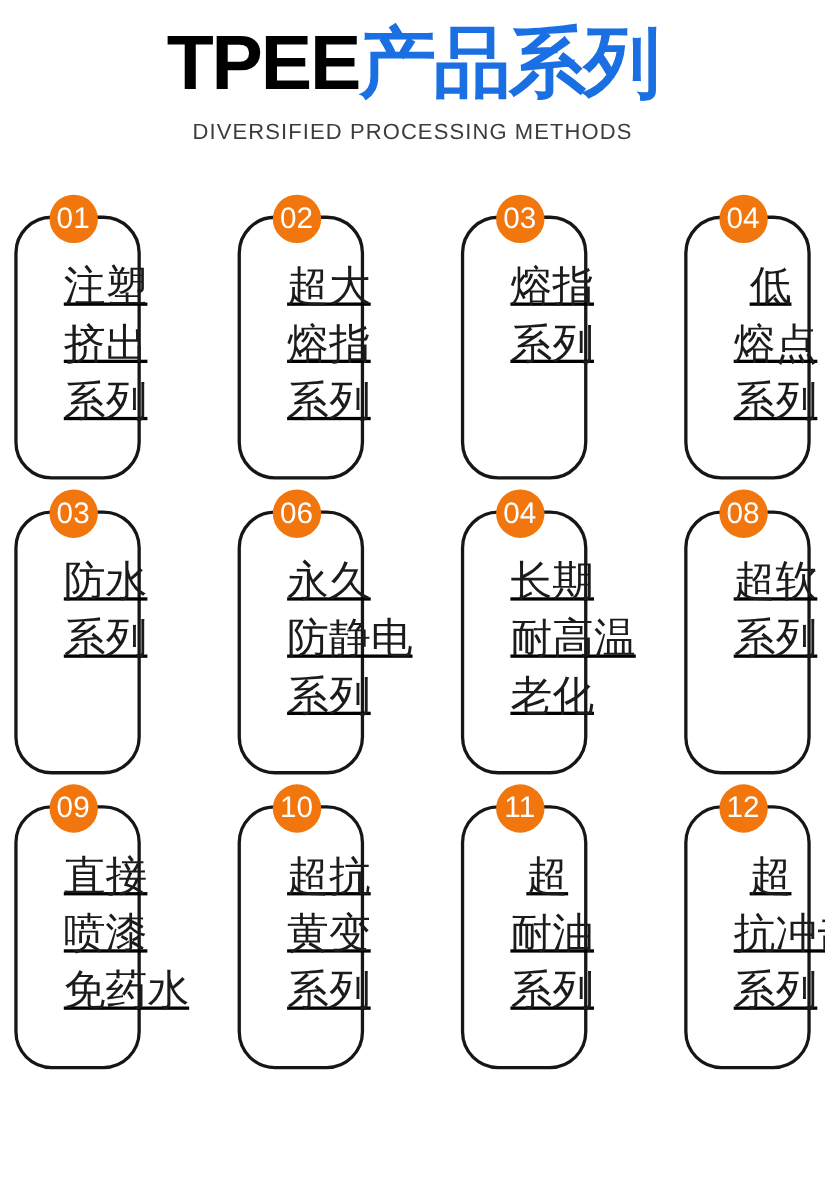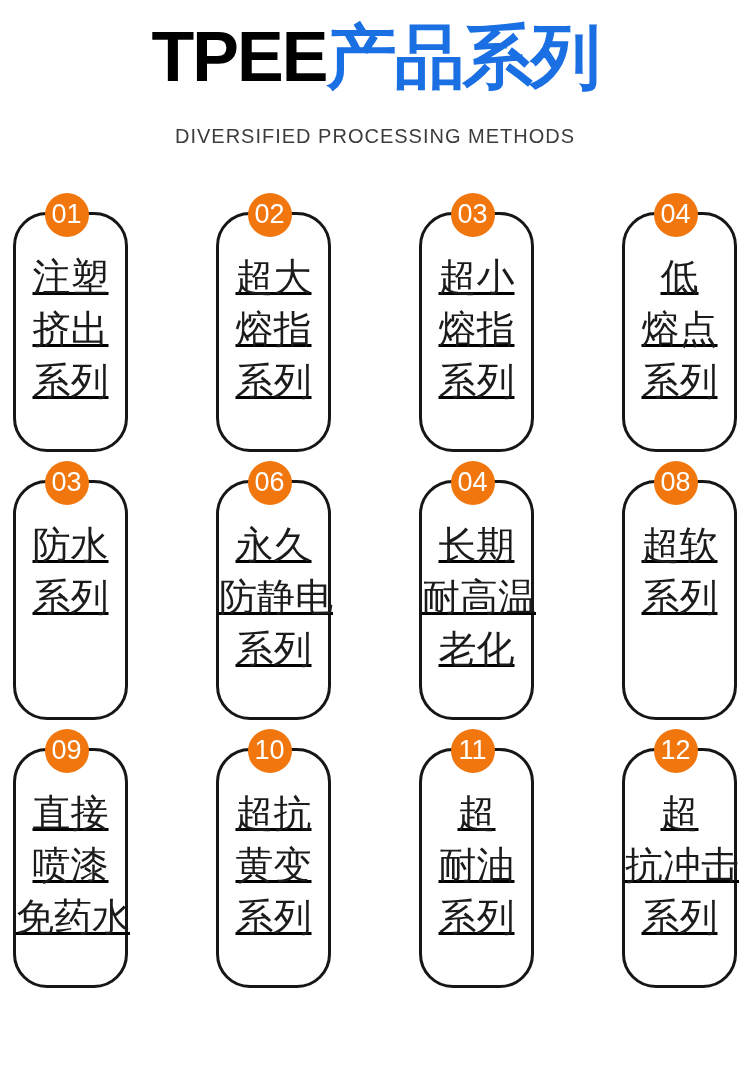--- a/index.html
+++ b/index.html
@@ -10,21 +10,21 @@
   }
   .header{text-align:center;padding-top:20px;}
   .title{
     font-size:70px;font-weight:800;line-height:1.08;letter-spacing:-2px;
     white-space:nowrap;
     text-align:center;
   }
   .title .t-black{color:#000000;}
   .title .t-blue{color:#1A6FE3;}
   .subtitle{
-    margin-top:29px;font-size:20px;color:#3c3c3c;letter-spacing:1px;
+    margin-top:13px;font-size:20px;color:#3c3c3c;letter-spacing:1px;
     font-weight:400;
   }
   .grid{
     margin:64px 13px 0 13px;
     display:grid;
     grid-template-columns:repeat(4,115px);
     justify-content:space-between;
     row-gap:28px;
     text-decoration:underline;
   }
@@ -41,21 +41,21 @@
     width:44px;height:44px;border-radius:50%;
     background:#F0760D;color:#ffffff;
     display:flex;align-items:center;justify-content:center;
     font-size:27px;font-weight:400;
   }
   .lines{
     padding-top:36px;
     text-align:center;
     font-size:38px;line-height:52px;color:#1b1b1b;
   }
-  .ln{white-space:nowrap;}
+  .ln{white-space:nowrap;padding-left:42px;}
 </style>
 </head>
 <body>
 
 <div class="header">
   <div class="title"><span class="t-black">TPEE</span><span class="t-blue">产品系列</span></div>
   <div class="subtitle">DIVERSIFIED PROCESSING METHODS</div>
 </div>
 
 <div class="grid">
@@ -80,21 +80,20 @@
       <div class="ln">熔指</div>
       <div class="ln">系列</div>
     </div>
   </div>
 
   <div class="card">
     <div class="badge">
         <span>03</span>
       </div>
     <div class="lines">
-      <div class="ln">超小</div>
       <div class="ln">熔指</div>
       <div class="ln">系列</div>
     </div>
   </div>
 
   <div class="card">
     <div class="badge">
         <span>04</span>
       </div>
     <div class="lines">

